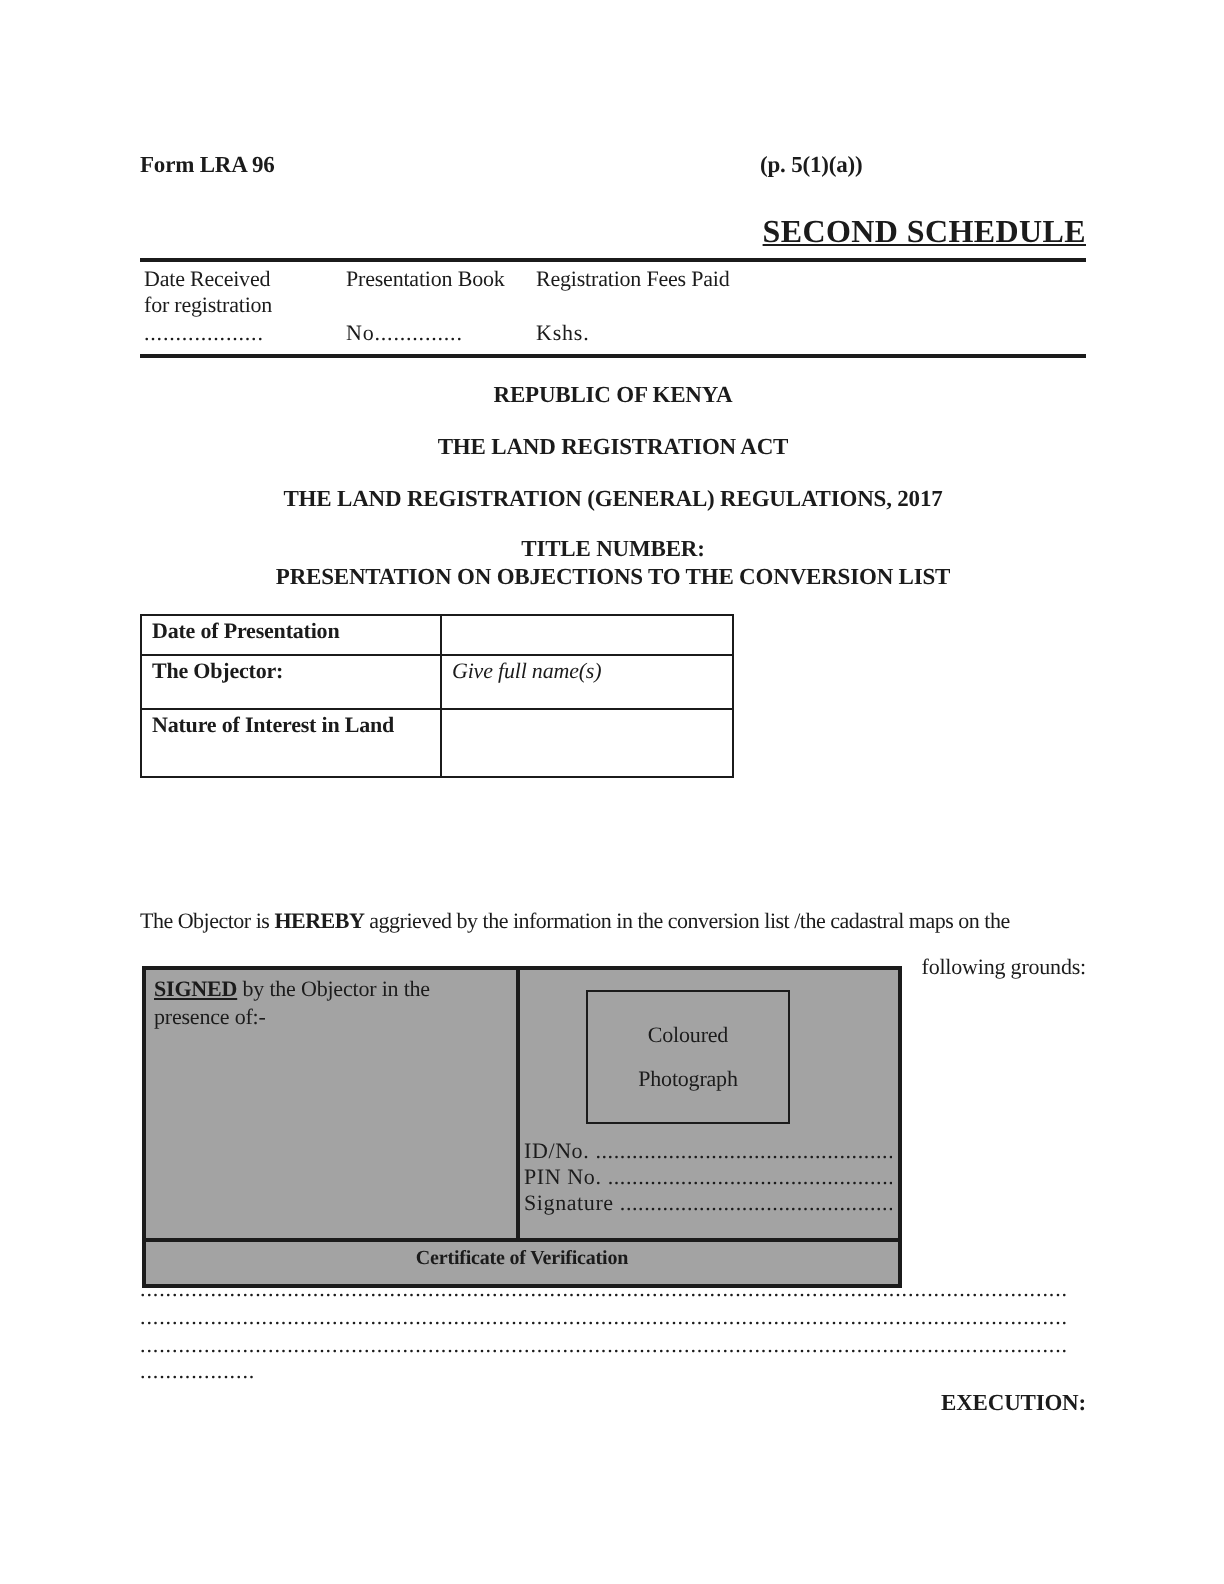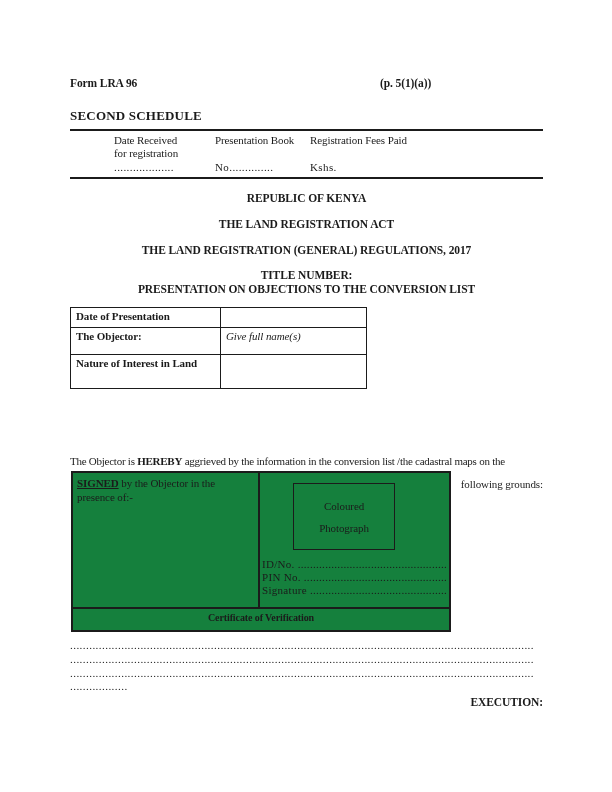--- a/index.html
+++ b/index.html
@@ -19,32 +19,32 @@
   .b { font-weight: bold; text-align: right; }
   .u { text-decoration: underline; }
   .i { font-style: italic; }
 
   
   .form-header { position: absolute; top: 77px; left: 70px; width: 473px; height: 14px; font-size: 11.5px; }
   .page-ref { position: absolute; left: 310px; top: 0; }
 
   .schedule-title {
     position: absolute; top: 108px; left: 70px; width: 473px;
-    text-align: left; font-size: 13px; letter-spacing: 0.2px;
+    text-align: right; font-size: 16px; letter-spacing: 0.2px; text-decoration: underline;
   }
 
   
   .reg-strip {
     position: absolute; top: 129px; left: 70px; width: 473px;
     border-top: 2px solid #1b1b1b; border-bottom: 2px solid #1b1b1b;
     padding: 3px 0 3px 0;
     display: flex;
   }
   .strip-col { display: flex; flex-direction: column; }
-  .strip-col:nth-child(1) { width: 103px; padding-left: 2px; margin-left: 42px; }
+  .strip-col:nth-child(1) { width: 103px; padding-left: 2px; }
   .strip-col:nth-child(2) { width: 95px; }
   .strip-col:nth-child(3) { width: 112px; }
   .strip-col:nth-child(4) { flex: 1; }
   .strip-header { min-height: 27px; line-height: 13px; white-space: pre-line; }
   .strip-value { line-height: 13px; letter-spacing: 0.4px; }
 
   
   .center-h {
     position: absolute; left: 70px; width: 473px;
     text-align: center; font-weight: bold; font-size: 11.5px;
@@ -74,22 +74,22 @@
   
   .objection-para {
     position: absolute; top: 455px; left: 70px; width: 500px;
     white-space: nowrap; letter-spacing: -0.25px; line-height: 13px;
   }
 
   
   .signed-area { position: absolute; top: 471px; left: 70px; width: 473px; height: 164px; }
   .following-grounds { position: absolute; top: 7px; right: 0; }
   .signed-box {
-    position: absolute; left: 1px; top: 0; width: 380px;
-    border: 2px solid #1b1b1b; background: #15803d;
+    position: absolute; left: 1px; top: 12px; width: 380px;
+    border: 2px solid #1b1b1b; background: #a3a3a3;
   }
   .box-body { display: flex; height: 134px; }
   .left-cell {
     width: 187px; border-right: 2px solid #1b1b1b;
     padding: 3px 4px 0 4px; line-height: 14px;
   }
   .right-cell { flex: 1; position: relative; }
   .photo-box {
     margin: 10px 0 0 33px; width: 102px; height: 67px;
     border: 1.5px solid #1b1b1b;

